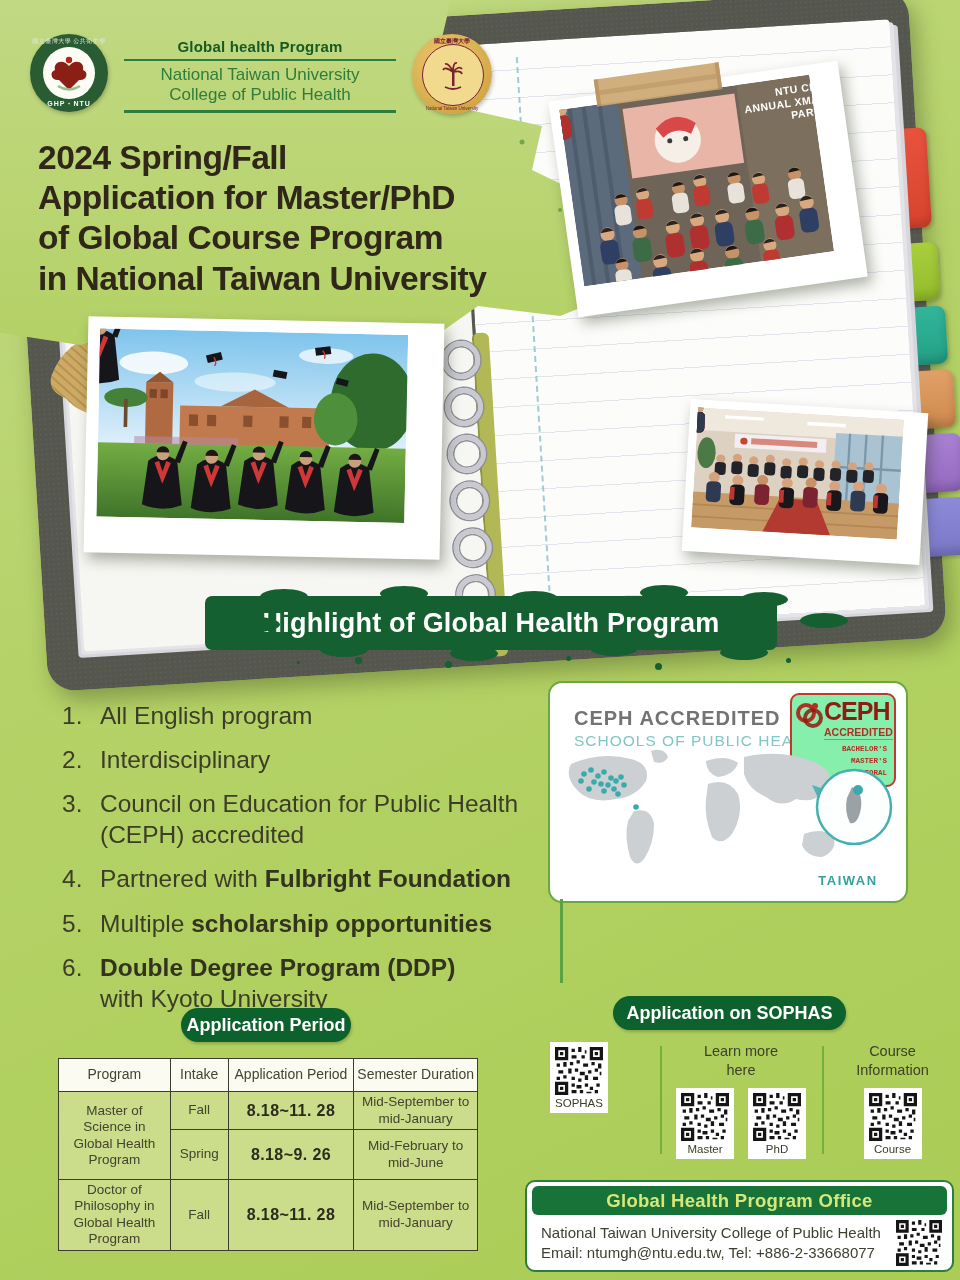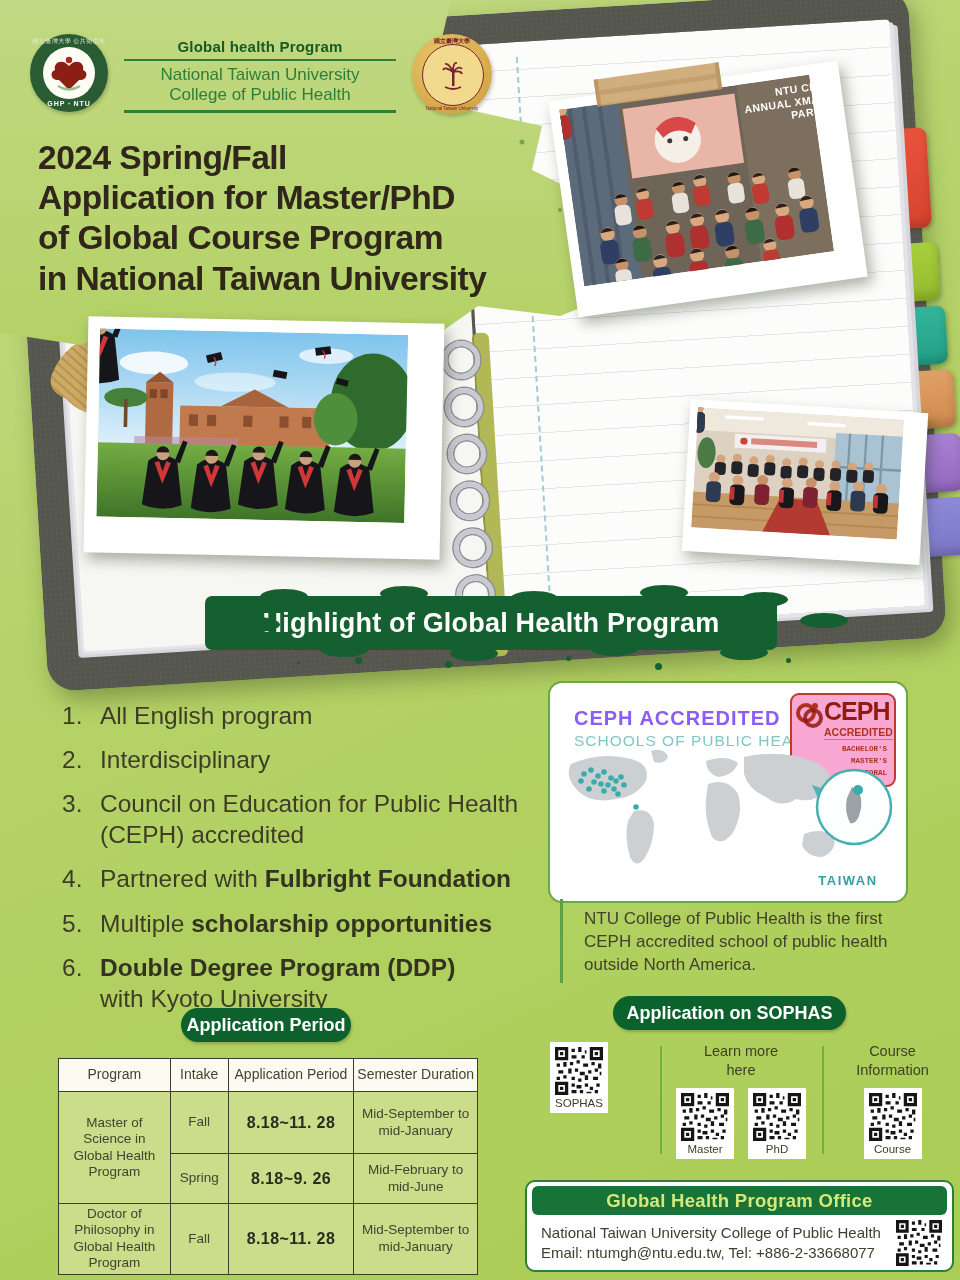--- a/index.html
+++ b/index.html
@@ -88,23 +88,23 @@
   
   .highlights{position:absolute;left:62px;top:700px;width:482px;margin:0;padding:0;list-style:none;z-index:2;}
   .highlights li{display:flex;margin-bottom:13px;font-size:24.5px;color:#3d3d27;line-height:1.27;}
   .highlights .num{width:38px;flex:none;}
   .highlights b{font-weight:700;color:#33331f;}
   .highlights li.wrap-post .post{display:block;}
 
   
   .ceph-card{position:absolute;left:548px;top:681px;width:356px;height:218px;background:#fff;
     border:2px solid #6aa844;border-radius:14px;z-index:2;}
-  .ceph-title{position:absolute;left:24px;top:24px;font-size:20px;font-weight:700;color:#8b5cf6;letter-spacing:1px;}
+  .ceph-title{position:absolute;left:24px;top:24px;font-size:20px;font-weight:700;color:#737373;letter-spacing:1px;}
   .ceph-sub{position:absolute;left:24px;top:49px;font-size:15.5px;color:#82c6c6;letter-spacing:1px;}
-  .ceph-badge{position:absolute;right:10px;top:10px;width:102px;height:90px;background:#f9a8d4;
+  .ceph-badge{position:absolute;right:10px;top:10px;width:102px;height:90px;background:#86efac;
     border:2px solid #c0392b;border-radius:9px;}
   .badge-rings{position:absolute;left:2px;top:4px;}
   .badge-name{position:absolute;left:32px;top:2px;font-size:25px;font-weight:700;color:#8e1c12;letter-spacing:-1px;}
   .badge-accr{position:absolute;left:32px;top:31px;font-size:10.5px;font-weight:700;color:#b03024;
     border-bottom:1px solid #c87a70;padding-bottom:1px;}
   .badge-levels{position:absolute;right:7px;top:48px;text-align:right;font-size:7.5px;font-weight:700;color:#b03024;line-height:1.6;font-family:Liberation Mono, monospace;}
   .badge-levels span{display:block;}
   .ceph-map{position:absolute;left:6px;top:66px;}
   .taiwan-inset-label{position:absolute;left:242px;top:190px;width:112px;text-align:center;
     font-size:13px;font-weight:700;color:#35a0a0;letter-spacing:1.5px;}
@@ -119,21 +119,21 @@
   .pill-period{left:181px;top:1008px;width:170px;height:34px;}
   .pill-sophas{left:613px;top:996px;width:233px;height:34px;}
 
   
   .app-table{position:absolute;left:58px;top:1058px;width:420px;border-collapse:collapse;z-index:2;
     font-size:13.5px;color:#44442f;}
   .app-table th,.app-table td{border:1.6px solid #3c3c30;text-align:center;padding:2px 3px;line-height:1.22;}
   .app-table thead th{background:#fbfbf2;font-weight:400;font-size:14px;height:28px;}
   .app-table tbody td{background:#cbdc8a;}
   .app-table .d{font-weight:700;font-size:16px;color:#2c2c1e;letter-spacing:.4px;}
-  .r1{height:62px;} .r2{height:50px;} .r3{height:66px;}
+  .r1{height:38px;} .r2{height:50px;} .r3{height:66px;}
 
   
   .qr-section{position:absolute;left:500px;top:1042px;width:455px;height:126px;z-index:2;}
   .qr-col{position:absolute;top:0;text-align:center;font-size:14.5px;color:#3f3f2a;line-height:1.3;}
   .qr-col p{margin:0 0 8px;}
   .col1{left:0;width:158px;} .col2{left:166px;width:150px;} .col3{left:330px;width:125px;}
   .qr-sep{position:absolute;top:4px;width:2px;height:108px;background:#72b23c;}
   .sep1{left:160px;} .sep2{left:322px;}
   .qr-card{display:inline-block;background:#fff;padding:5px 5px 2px;vertical-align:top;margin:0 5px;}
   .qr-card svg{display:block;margin:0 auto;}
@@ -533,21 +533,20 @@
           <circle cx="80" cy="58" r="2.8"></circle>
       </g>
       <polygon points="256,36 268,62 292,48" fill="#45b0b0" opacity=".9"></polygon>
       <circle cx="298" cy="58" r="37" fill="#fdffff" stroke="#45b0b0" stroke-width="2.5"></circle>
       <path d="M296,38 Q307,42 305,59 Q302,76 294,74 Q288,62 291,49 Z" fill="#9aa2a6"></path>
       <circle cx="302" cy="41" r="5" fill="#3aabab"></circle>
     </svg>
     <div class="taiwan-inset-label">TAIWAN</div>
   </section>
   <div class="ceph-connector"></div>
-  <p class="ceph-caption">NTU College of Public Health is the first CEPH accredited school of public health outside North America.</p>
 
   <div class="pill pill-period">
     <span>Application Period</span>
   </div>
   <div class="pill pill-sophas">
     <span>Application on SOPHAS</span>
   </div>
 
   <table class="app-table">
     <colgroup>

